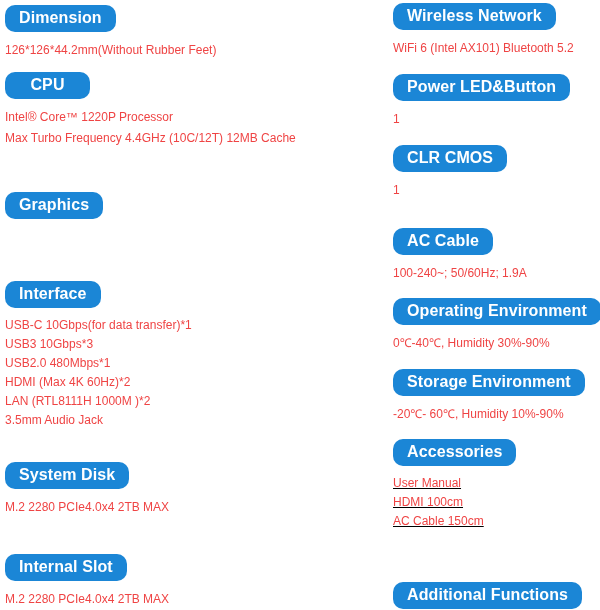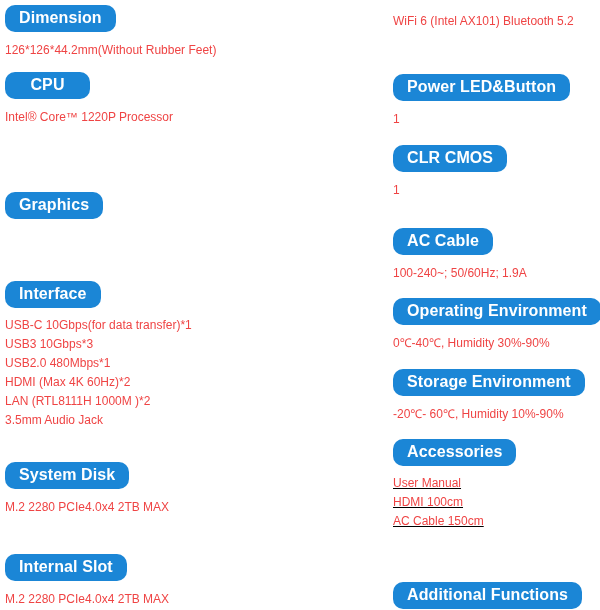--- a/index.html
+++ b/index.html
@@ -80,20 +80,21 @@
       <div class="spec-group" style="top: 5px;">
         <div class="badge-wrap"><span class="badge wide">Dimension</span></div>
         <div class="lines">
           <div class="line sp">126*126*44.2mm(Without Rubber Feet)</div>
         </div>
       </div>
       <div class="spec-group" style="top: 72px;">
         <div class="badge-wrap"><span class="badge wide">CPU</span></div>
         <div class="lines">
           <div class="line sp">Intel® Core™ 1220P Processor</div>
+          <div class="line sp">Max Turbo Frequency 4.4GHz (10C/12T) 12MB Cache</div>
         </div>
       </div>
       <div class="spec-group" style="top: 192px;">
         <div class="badge-wrap"><span class="badge wide">Graphics</span></div>
       </div>
       <div class="spec-group" style="top: 281px;">
         <div class="badge-wrap"><span class="badge wide">Interface</span></div>
         <div class="lines">
           <div class="line">USB-C 10Gbps(for data transfer)*1</div>
           <div class="line">USB3 10Gbps*3</div>
@@ -111,20 +112,21 @@
       </div>
       <div class="spec-group" style="top: 554px;">
         <div class="badge-wrap"><span class="badge wide">Internal Slot</span></div>
         <div class="lines">
           <div class="line sp">M.2 2280 PCIe4.0x4 2TB MAX</div>
         </div>
       </div>
     </div>
   <div class="column col-right">
       <div class="spec-group" style="top: 3px;">
+        <div class="badge-wrap"><span class="badge">Wireless Network</span></div>
         <div class="lines">
           <div class="line sp">WiFi 6 (Intel AX101) Bluetooth 5.2</div>
         </div>
       </div>
       <div class="spec-group" style="top: 74px;">
         <div class="badge-wrap"><span class="badge">Power LED&amp;Button</span></div>
         <div class="lines">
           <div class="line sp">1</div>
         </div>
       </div>

